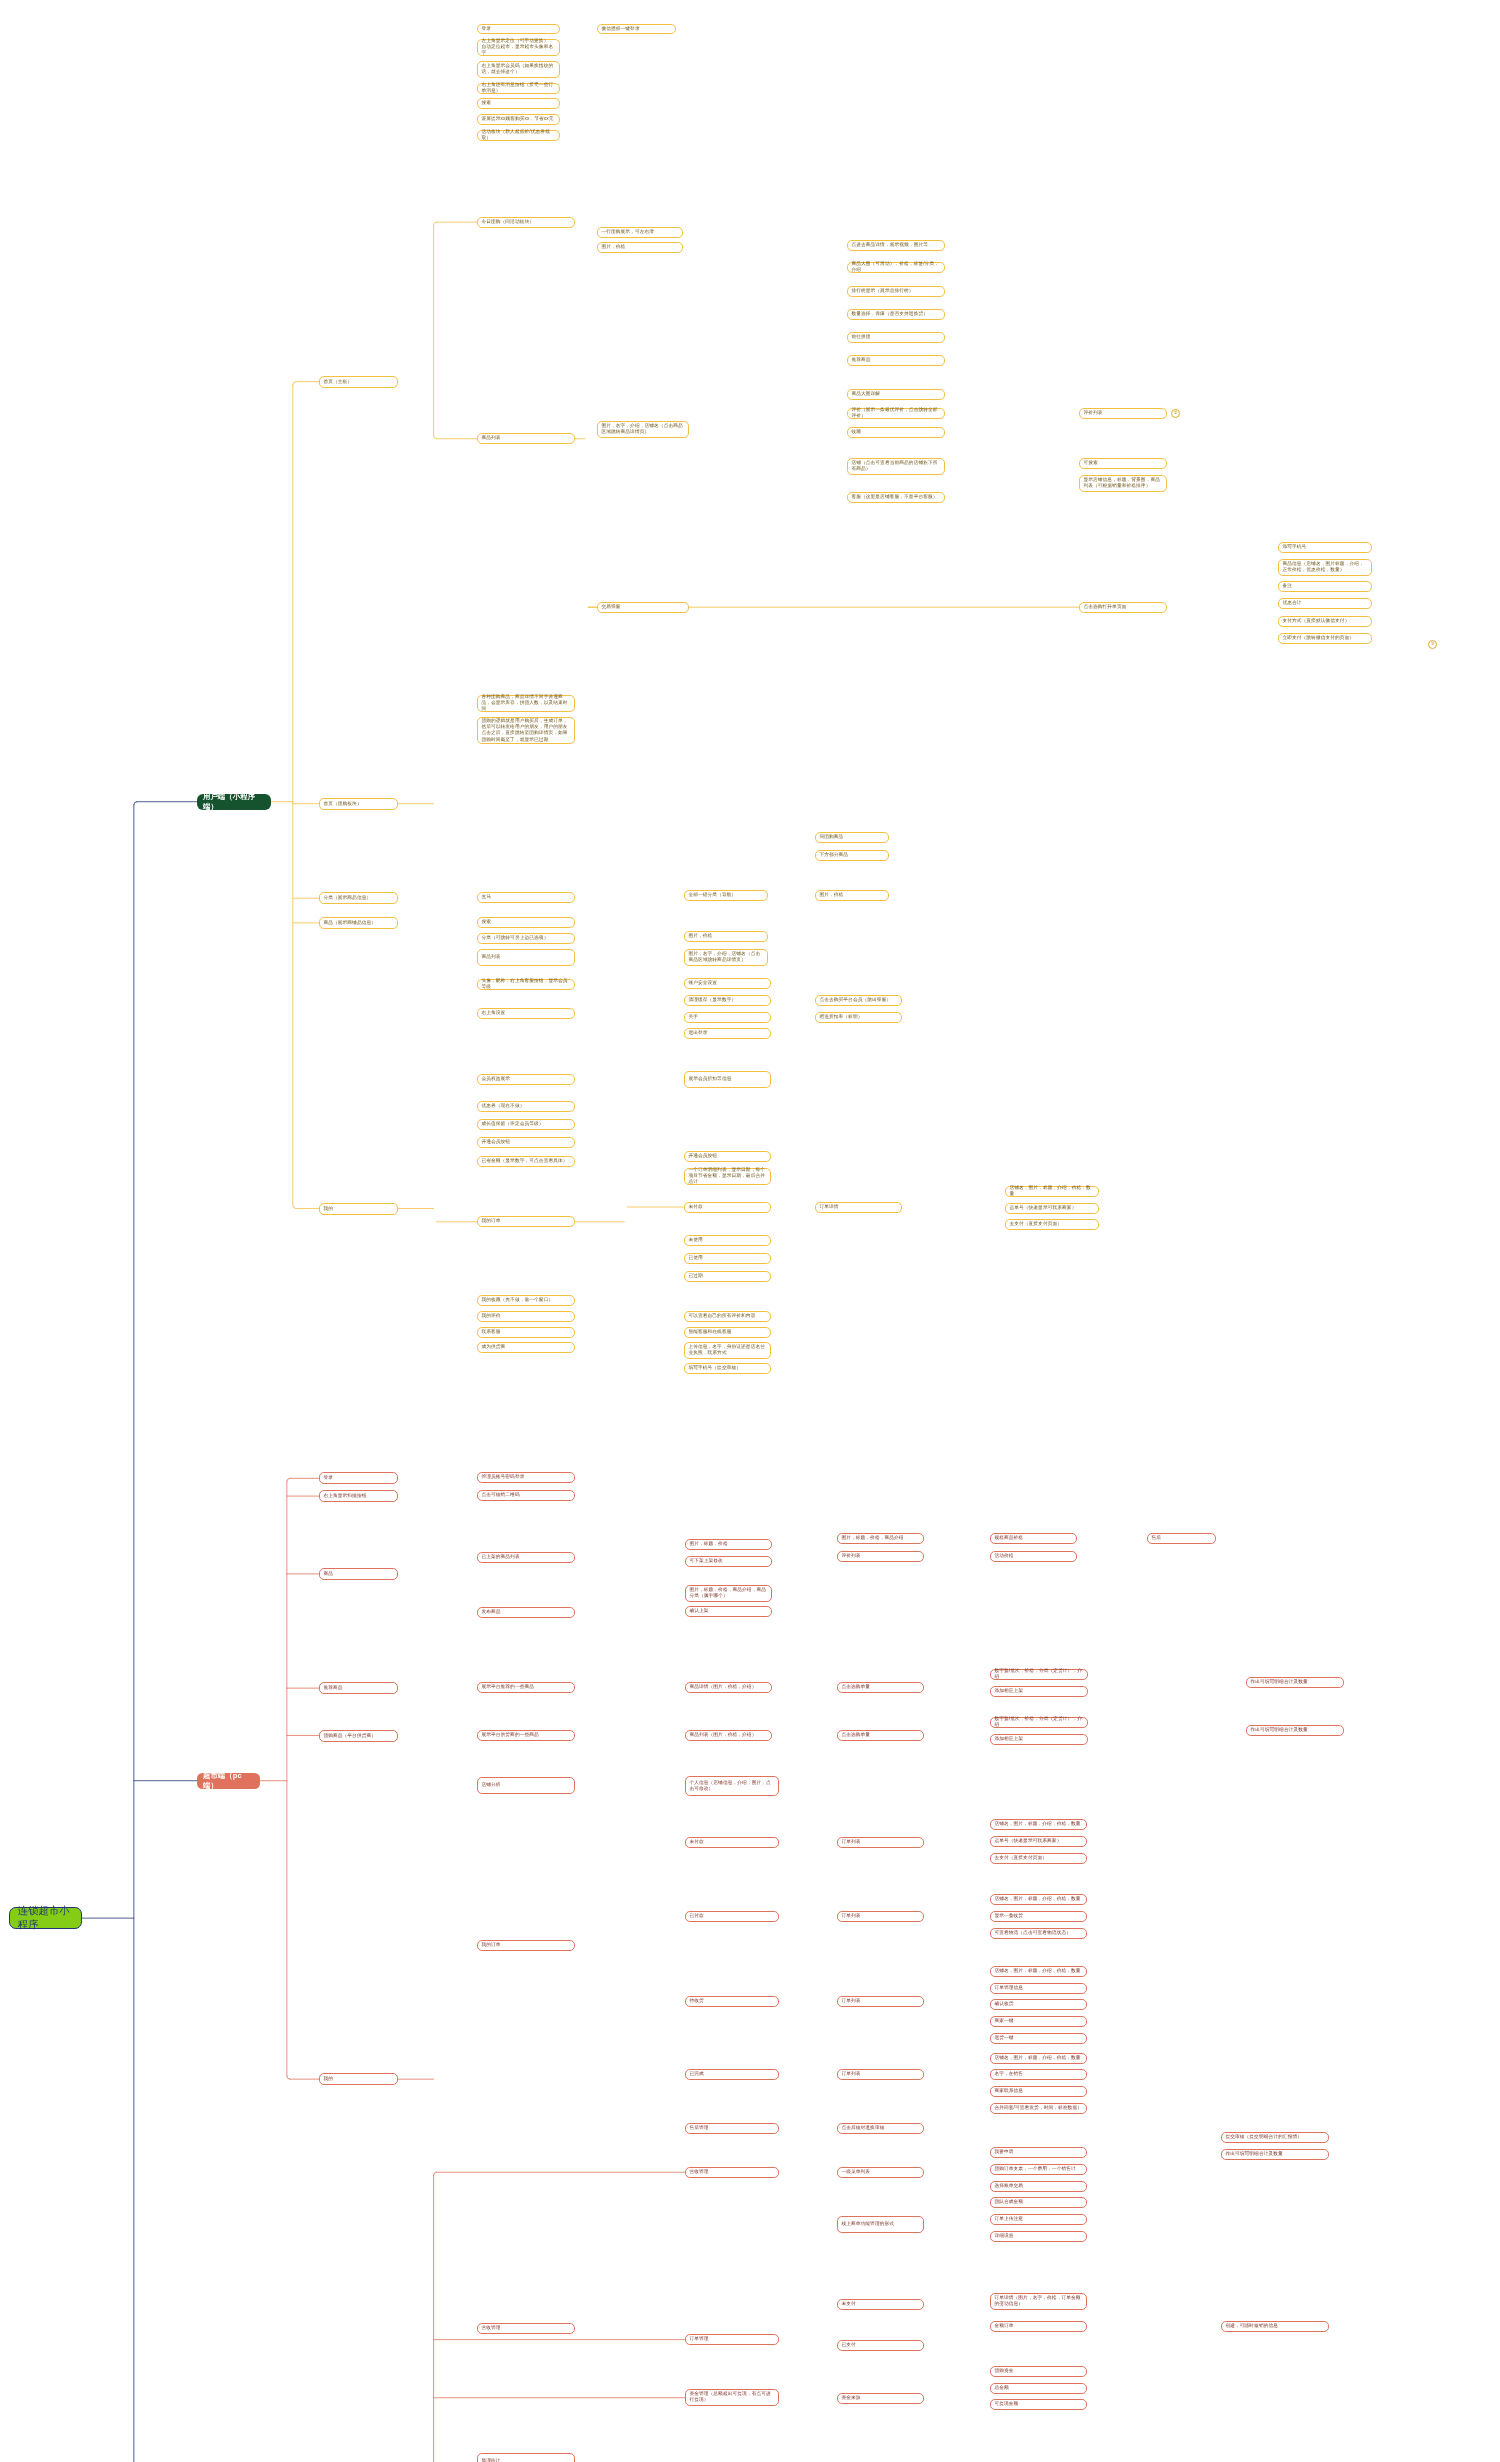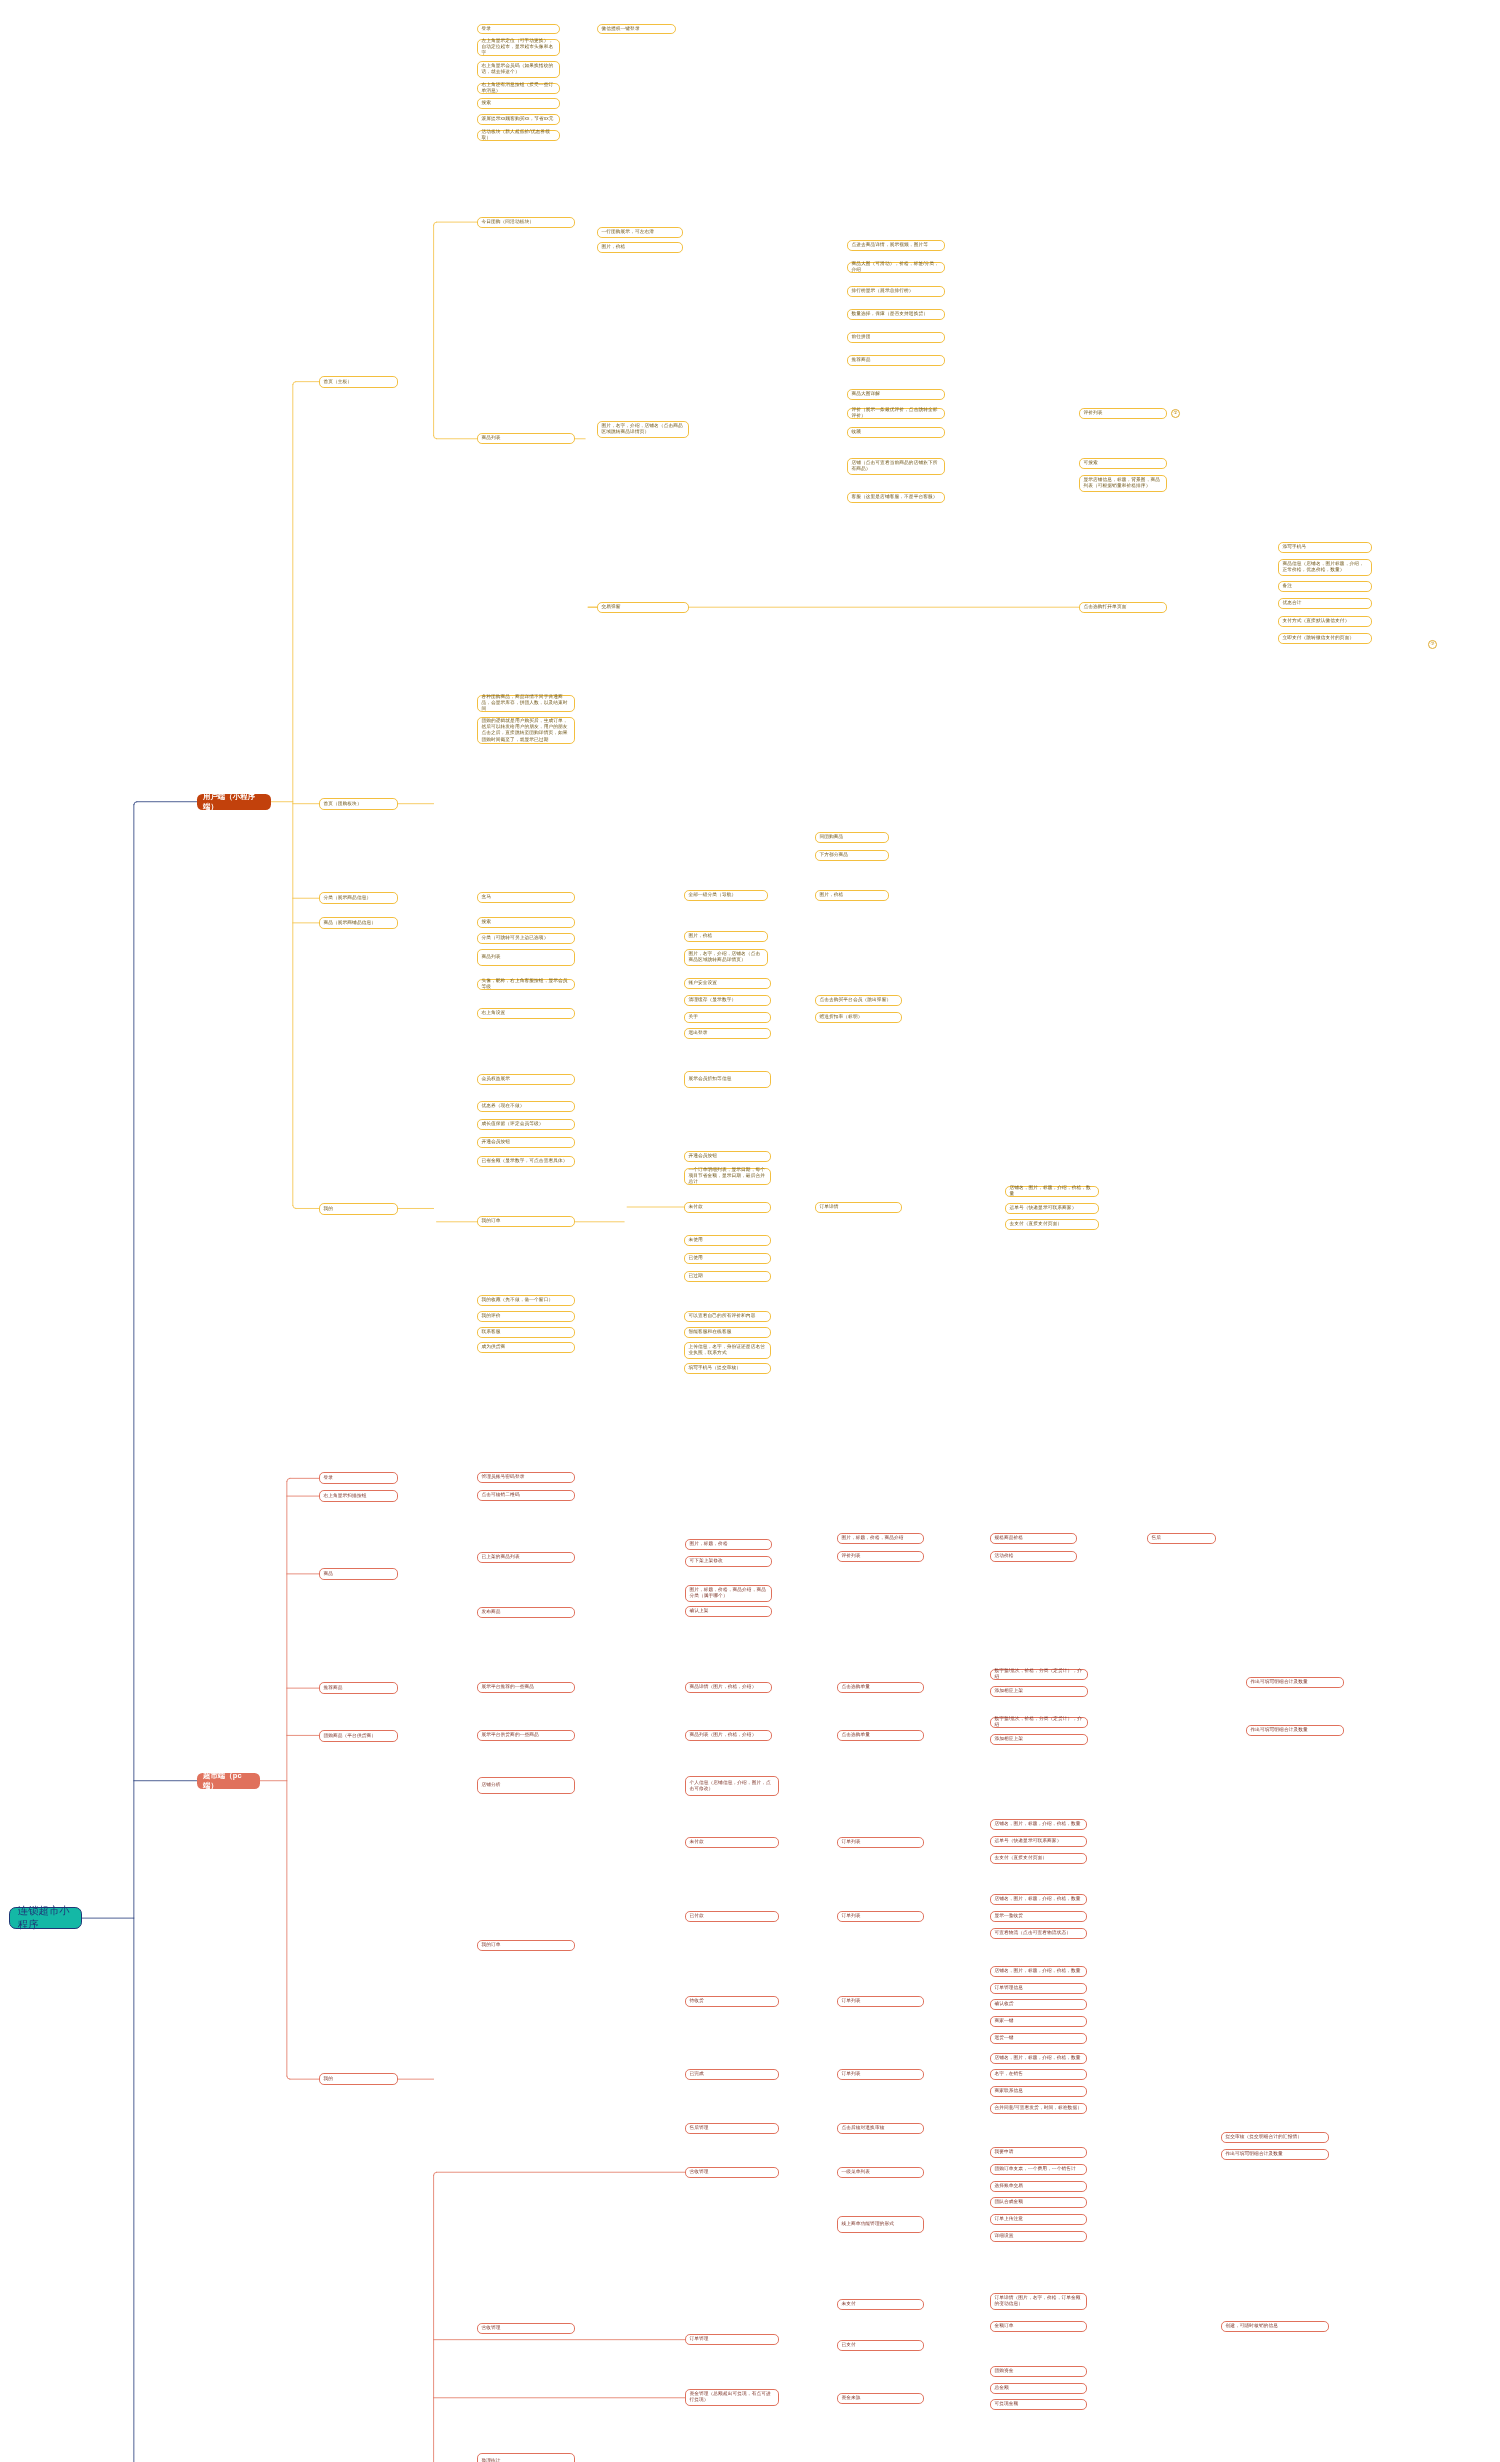--- a/index.html
+++ b/index.html
@@ -3,25 +3,25 @@
 <meta charset="utf-8">
 <style>
   html,body{margin:0;padding:0;background:#fff;}
   body{font-family:"Liberation Sans","DejaVu Sans",sans-serif;}
   #canvas{position:relative;width:1501px;height:3264px;background:#fff;overflow:hidden;}
   svg#links{position:absolute;left:0;top:0;width:1501px;height:3264px;pointer-events:none;}
   .node{position:absolute;box-sizing:border-box;border-radius:4.9px;display:flex;align-items:center;
          line-height:1.32;letter-spacing:0.1px;}
   .node span{display:block;width:100%;}
   
-  .n-root{border:1.5px solid #1f3576;color:#1f3576;background:#14b8a6;font-size:10.3px;padding:4.9px 7.9px;border-radius:6.9px;align-items:center;}
+  .n-root{border:1.5px solid #1f3576;color:#1f3576;background:#84cc16;font-size:10.3px;padding:4.9px 7.9px;border-radius:6.9px;align-items:center;}
   
   .n-br{color:#fff;font-size:7.4px;padding:3.4px 5.9px;border-radius:5.4px;font-weight:600;}
   .br-y{background:#f8c council;}
-  .br-y{background:#c2410c;}
+  .br-y{background:#14532d;border-radius:6px;}
   .br-r{background:#e0715c;}
   
   .t-y{border:0.8px solid #f3bf3f;color:#6b5213;background:#fff;font-size:4.7px;padding:2px 3.4px;}
   .t-r{border:0.8px solid #e0715c;color:#7a2f23;background:#fff;font-size:4.7px;padding:2px 3.4px;}
   .badge{position:absolute;width:6.9px;height:6.9px;border-radius:50%;border:0.6px solid #e0a92c;
          color:#b8860b;font-size:4.4px;line-height:5.9px;text-align:center;background:#fff;}
 </style>
 </head>
 <body>
 

